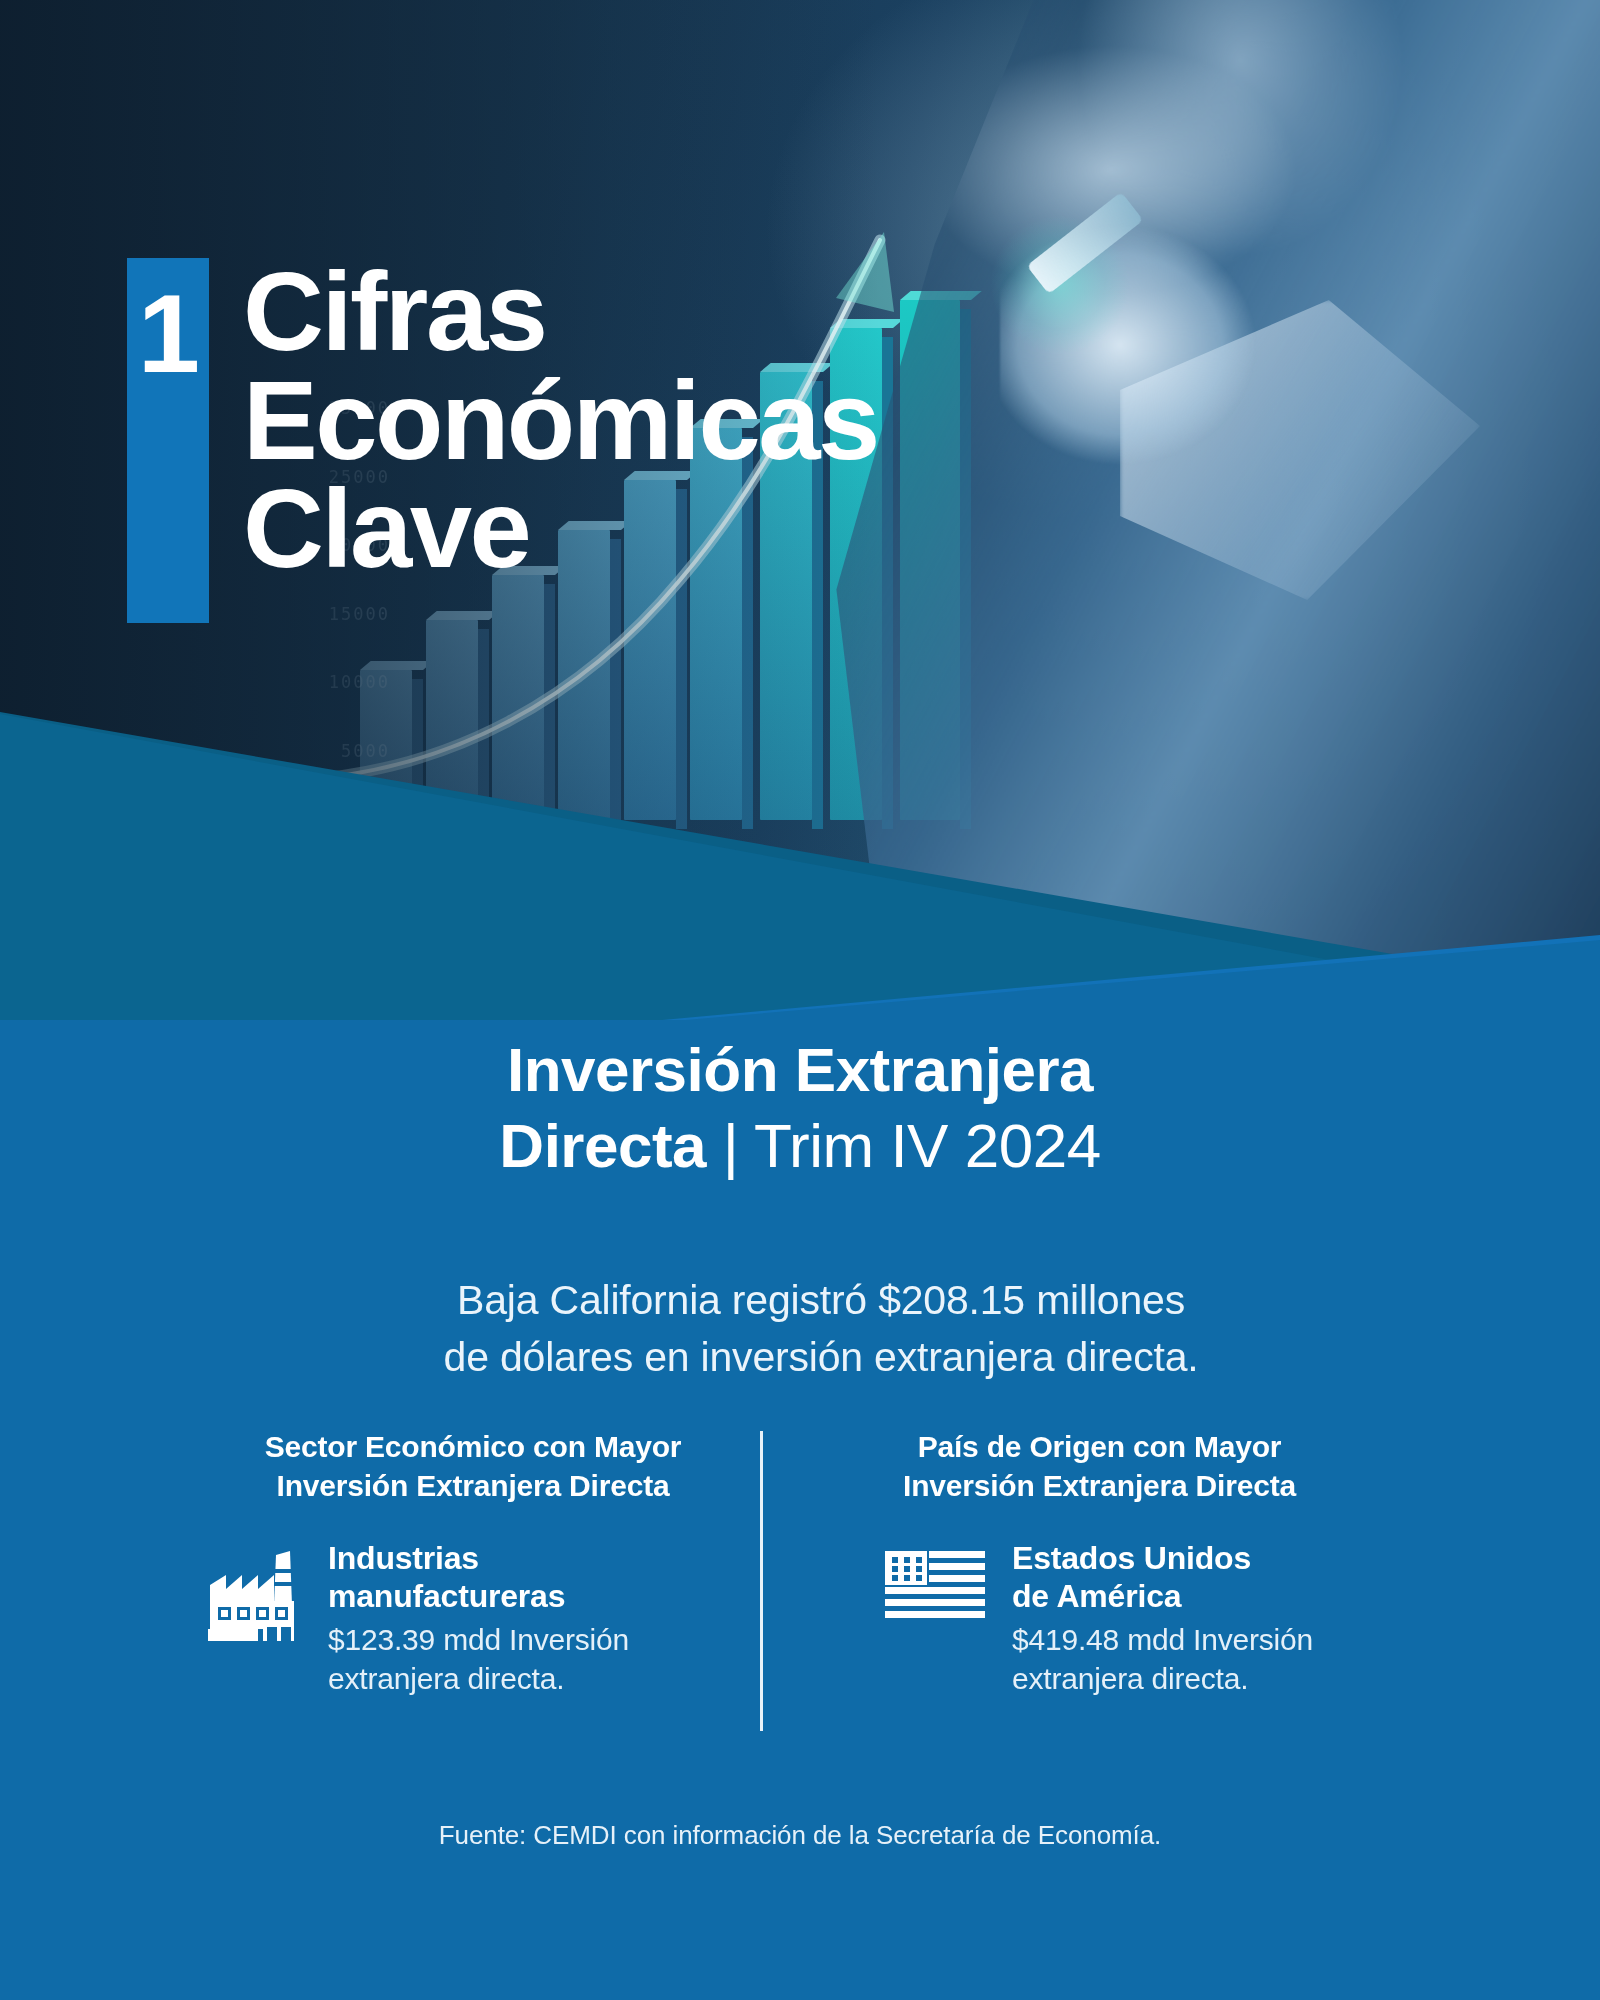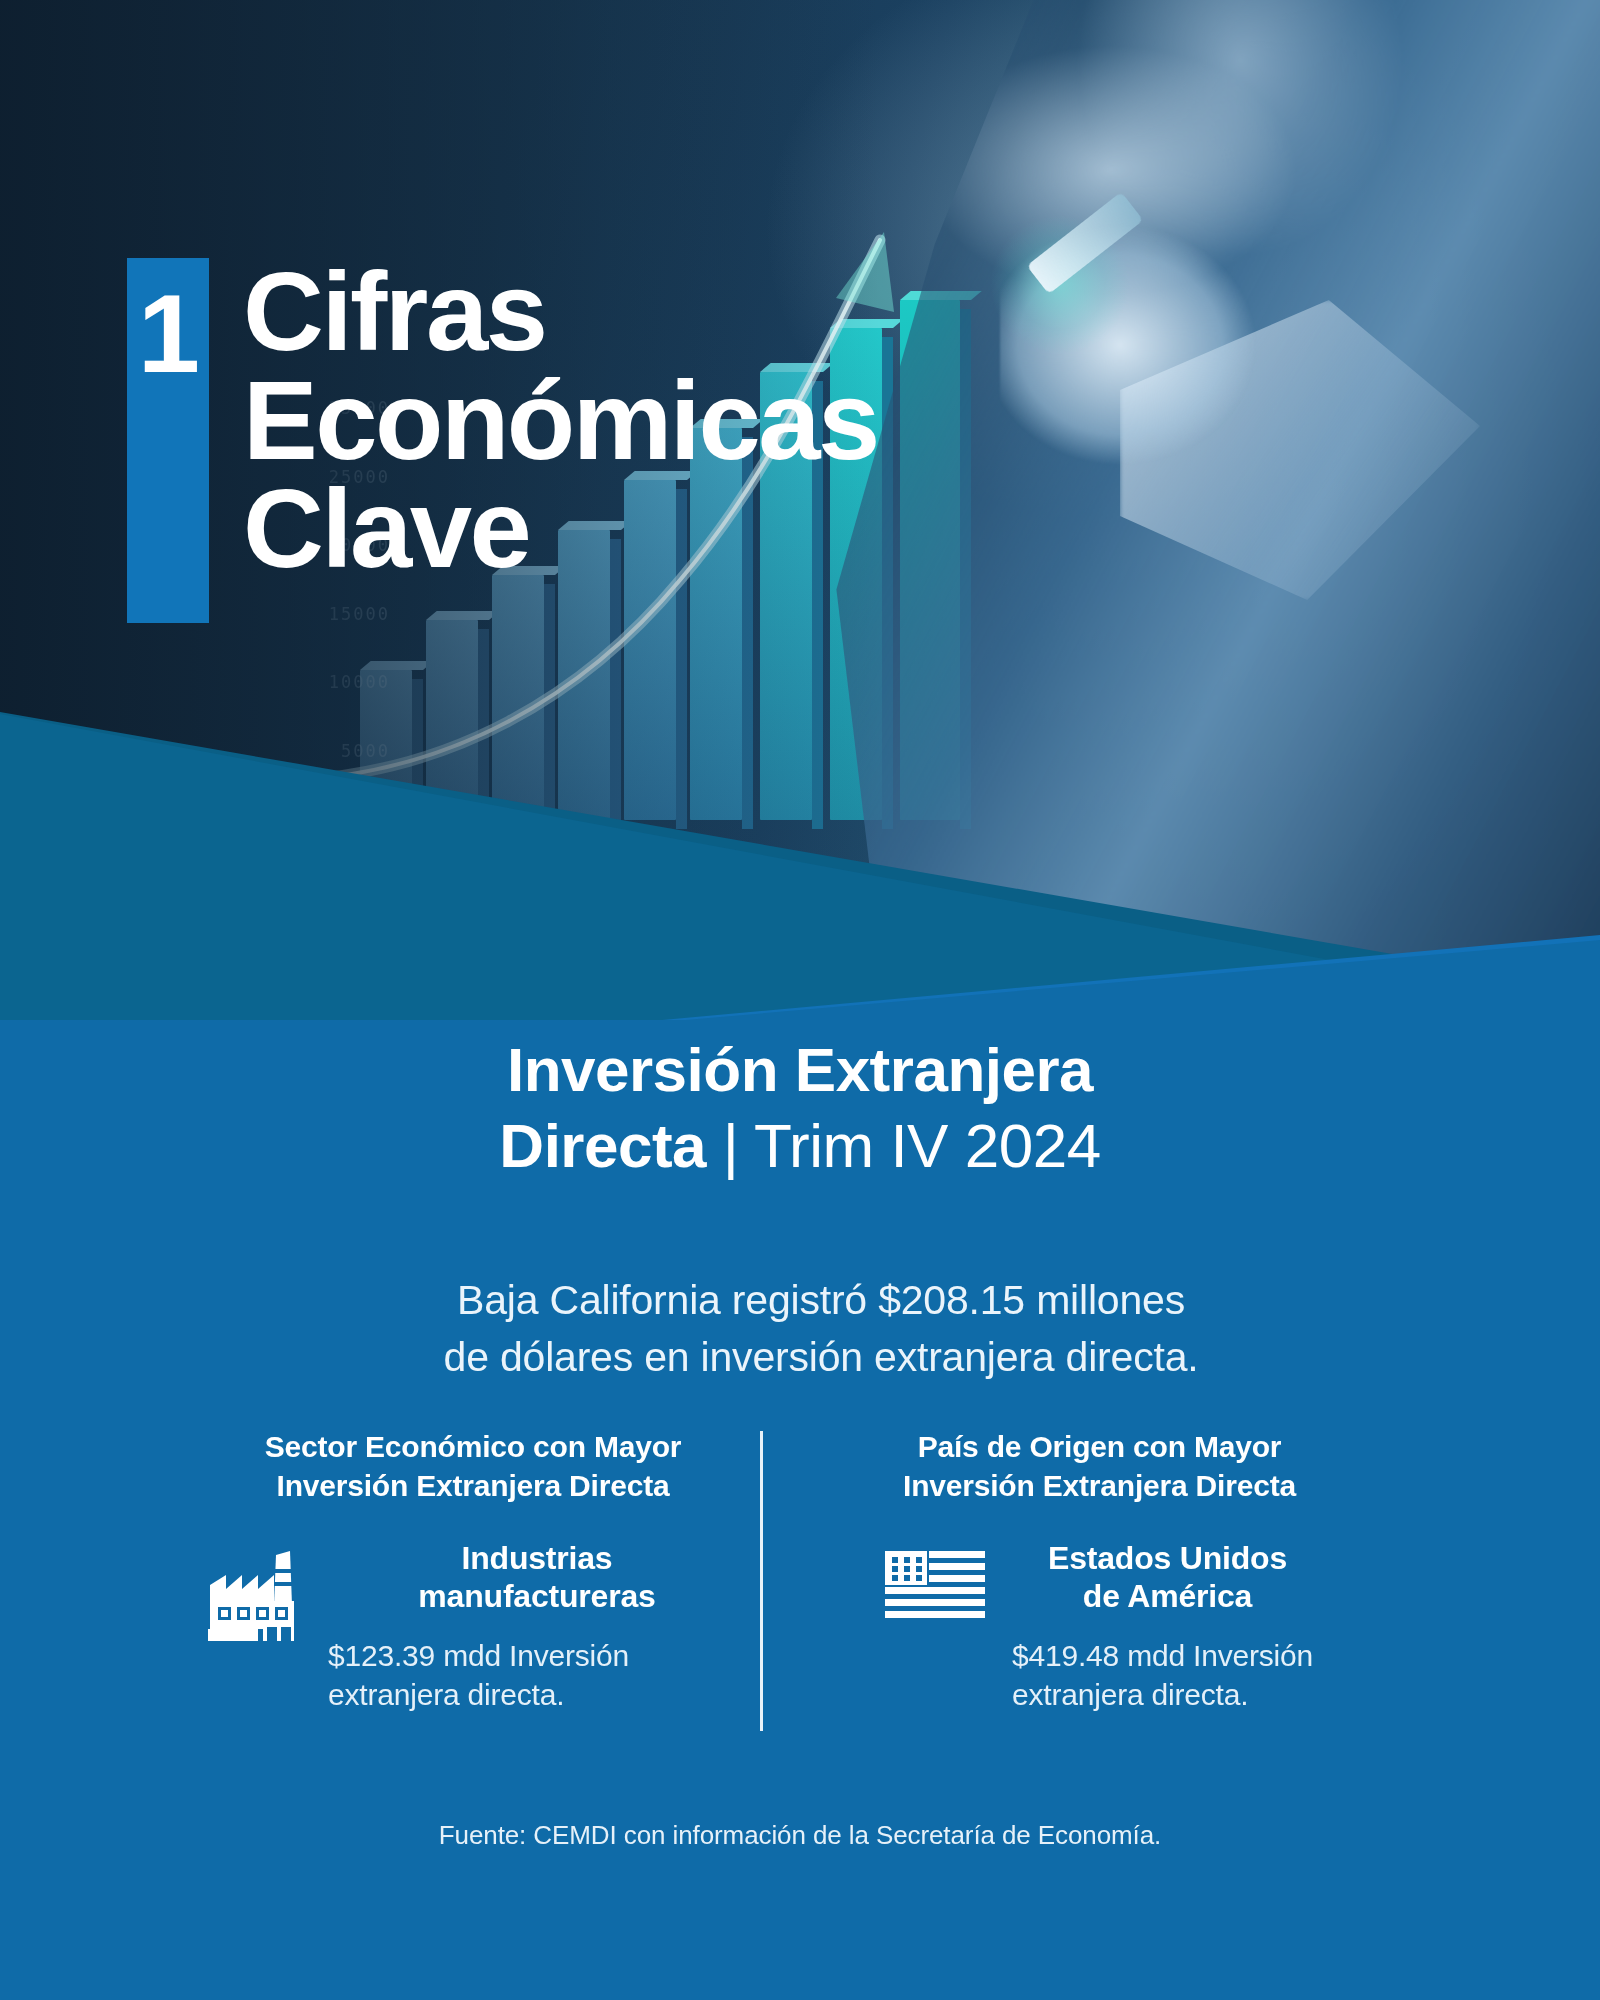--- a/index.html
+++ b/index.html
@@ -159,24 +159,24 @@
   .col-head{
     color:#ffffff;font-weight:bold;font-size:30px;line-height:1.30;
     text-align:center;letter-spacing:-.2px;
   }
   .col-right .col-head{text-align:center;}
   .card{display:flex;align-items:flex-start;margin-top:34px;}
   .card-icon{flex:0 0 auto;width:110px;display:flex;justify-content:center;padding-top:10px;}
   .col-right .card-icon{width:118px;}
   .card-body{margin-left:18px;}
   .card-title{
-    color:#ffffff;font-weight:bold;font-size:32px;line-height:1.20;letter-spacing:-.2px;text-align:center;
+    color:#ffffff;font-weight:bold;font-size:32px;line-height:1.20;letter-spacing:-.2px;
   }
   .card-text{
-    color:#e4f0f9;font-size:30px;line-height:1.30;margin-top:20px;font-weight:normal;
+    color:#e4f0f9;font-size:30px;line-height:1.30;margin-top:4px;font-weight:normal;
     letter-spacing:-.2px;
   }
 
   
   .source{
     position:absolute;left:0;top:1820px;width:1600px;text-align:center;
     color:#e6f1f9;font-size:26px;letter-spacing:-.1px;
   }
 </style>
 </head>

